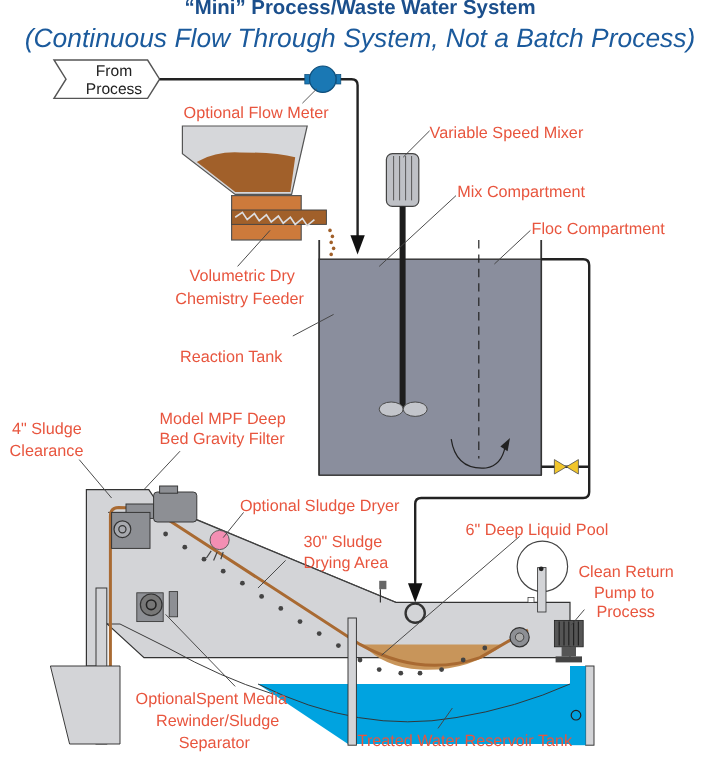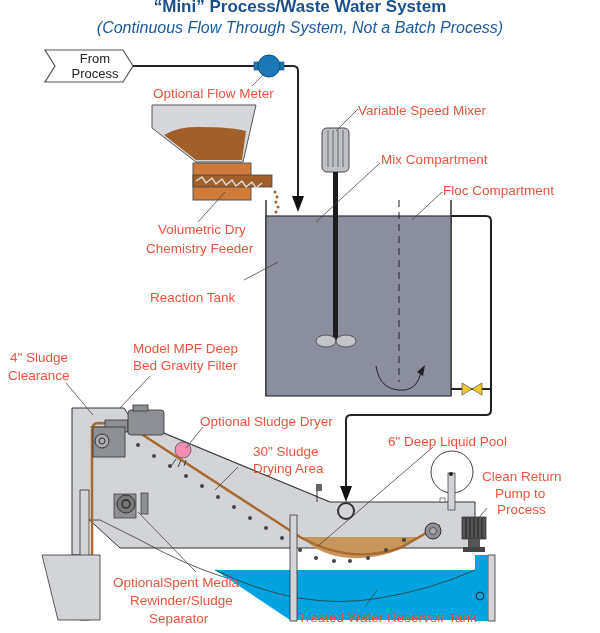--- a/index.html
+++ b/index.html
@@ -1,18 +1,18 @@
 <!DOCTYPE html>
 <html><head>
 <meta charset="utf-8">
 <style>
   html, body { margin:0; padding:0; background:#ffffff; }
   body { width:600px; height:633px; position:relative; overflow:hidden; font-family:"Liberation Sans", sans-serif; }
   .title { position:absolute; left:0; width:600px; text-align:center; color:#1b4f8c; font-weight:bold; font-size:17px; top:-3px; }
-  .subtitle { position:absolute; left:0; width:600px; text-align:center; color:#1b5a9c; font-style:italic; font-size:16px; top:19px; }
+  .subtitle { position:absolute; left:0; width:600px; text-align:center; color:#1b5a9c; font-style:italic; font-size:22px; top:19px; }
   svg { position:absolute; left:0; top:0; }
   .lbl { font-family:"Liberation Sans", sans-serif; font-size:13.5px; fill:#e8553e; }
   .dark { font-family:"Liberation Sans", sans-serif; font-size:13px; fill:#222; }
 </style>
 </head>
 <body>
 
 <div class="title">“Mini” Process/Waste Water System</div>
 <div class="subtitle">(Continuous Flow Through System, Not a Batch Process)</div>
 

